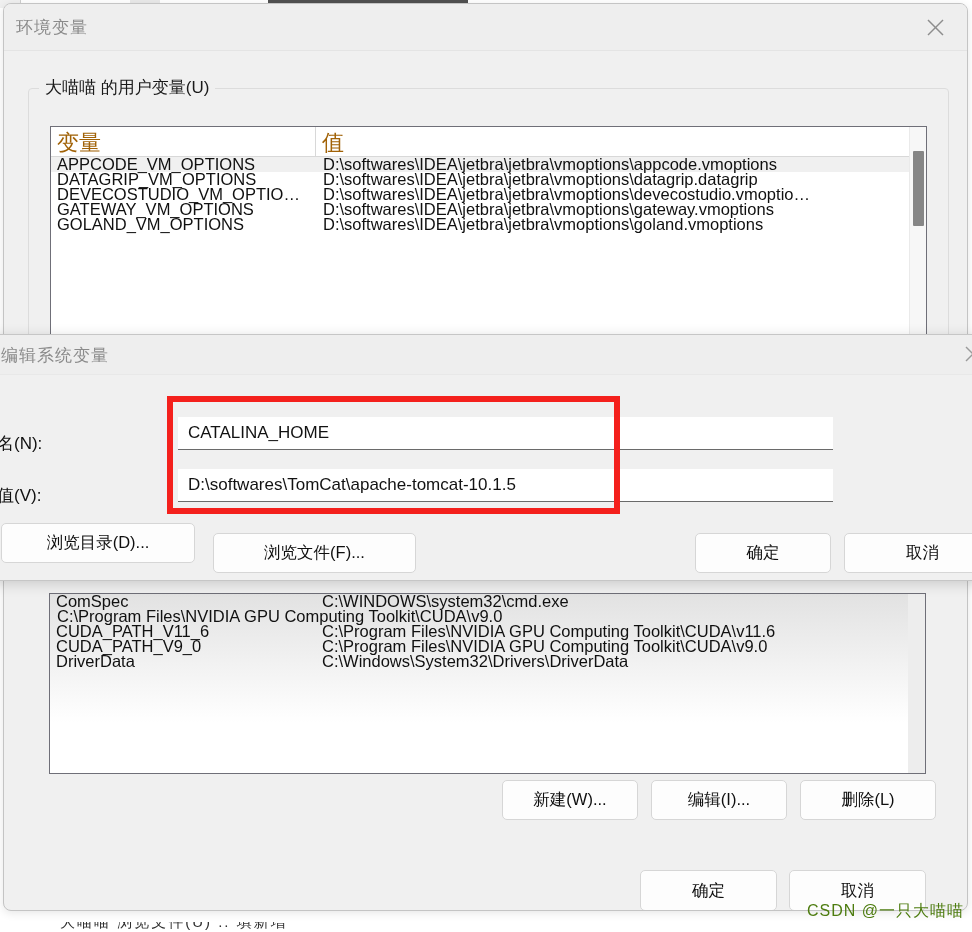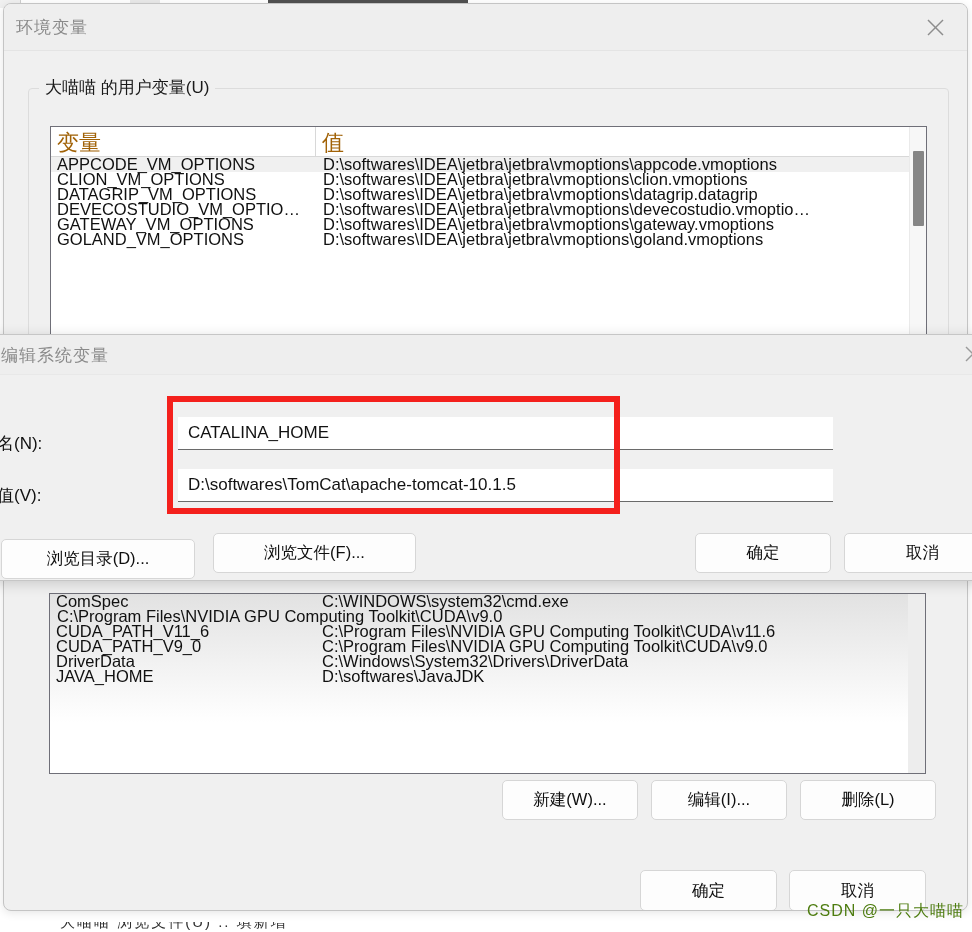--- a/index.html
+++ b/index.html
@@ -255,21 +255,21 @@
     height: 40px;
     background: #fdfdfd;
     border: 1px solid #d6d6d6;
     border-radius: 5px;
     font-size: 16.5px;
     color: #0f0f0f;
     display: flex; align-items: center; justify-content: center;
     box-sizing: border-box;
     cursor: default;
   }
-  .btn-browse-dir  { left: 28px;  top: 204px; width: 194px; }
+  .btn-browse-dir  { left: 28px;  top: 188px; width: 194px; }
   .btn-browse-file { left: 240px; top: 198px; width: 203px; }
   .btn-ok-edit     { left: 722px; top: 198px; width: 136px; }
   .btn-cancel-edit { left: 871px; top: 198px; width: 157px; }
 
   
   .watermark {
     position: absolute; right: 8px; bottom: 10px;
     font-size: 16px; color: #4d7c0f;
     letter-spacing: 1px;
     white-space: nowrap;
@@ -310,24 +310,20 @@
         <div class="tbl-header">
           <div class="th th-var">变量</div>
           <div class="th th-val">值</div>
         </div>
         <div class="tbl-body" id="user-rows">
             <div class="row alt">
               <div class="cell-var">APPCODE_VM_OPTIONS</div>
               <div class="cell-val">D:\softwares\IDEA\jetbra\jetbra\vmoptions\appcode.vmoptions</div>
             </div>
             <div class="row">
-              <div class="cell-var">CLION_VM_OPTIONS</div>
-              <div class="cell-val">D:\softwares\IDEA\jetbra\jetbra\vmoptions\clion.vmoptions</div>
-            </div>
-            <div class="row">
               <div class="cell-var">DATAGRIP_VM_OPTIONS</div>
               <div class="cell-val">D:\softwares\IDEA\jetbra\jetbra\vmoptions\datagrip.datagrip</div>
             </div>
             <div class="row">
               <div class="cell-var">DEVECOSTUDIO_VM_OPTIO…</div>
               <div class="cell-val">D:\softwares\IDEA\jetbra\jetbra\vmoptions\devecostudio.vmoptio…</div>
             </div>
             <div class="row">
               <div class="cell-var">GATEWAY_VM_OPTIONS</div>
               <div class="cell-val">D:\softwares\IDEA\jetbra\jetbra\vmoptions\gateway.vmoptions</div>
@@ -358,24 +354,20 @@
               <div class="cell-var">CUDA_PATH_V11_6</div>
               <div class="cell-val">C:\Program Files\NVIDIA GPU Computing Toolkit\CUDA\v11.6</div>
             </div>
             <div class="row">
               <div class="cell-var">CUDA_PATH_V9_0</div>
               <div class="cell-val">C:\Program Files\NVIDIA GPU Computing Toolkit\CUDA\v9.0</div>
             </div>
             <div class="row">
               <div class="cell-var">DriverData</div>
               <div class="cell-val">C:\Windows\System32\Drivers\DriverData</div>
-            </div>
-            <div class="row">
-              <div class="cell-var">JAVA_HOME</div>
-              <div class="cell-val">D:\softwares\JavaJDK</div>
             </div>
           </div>
         <div class="sys-scroll"></div>
       </div>
 
       <div class="sys-btnrow">
         <div class="btn btn-new">新建(W)...</div>
         <div class="btn btn-edit">编辑(I)...</div>
         <div class="btn btn-del">删除(L)</div>
       </div>

